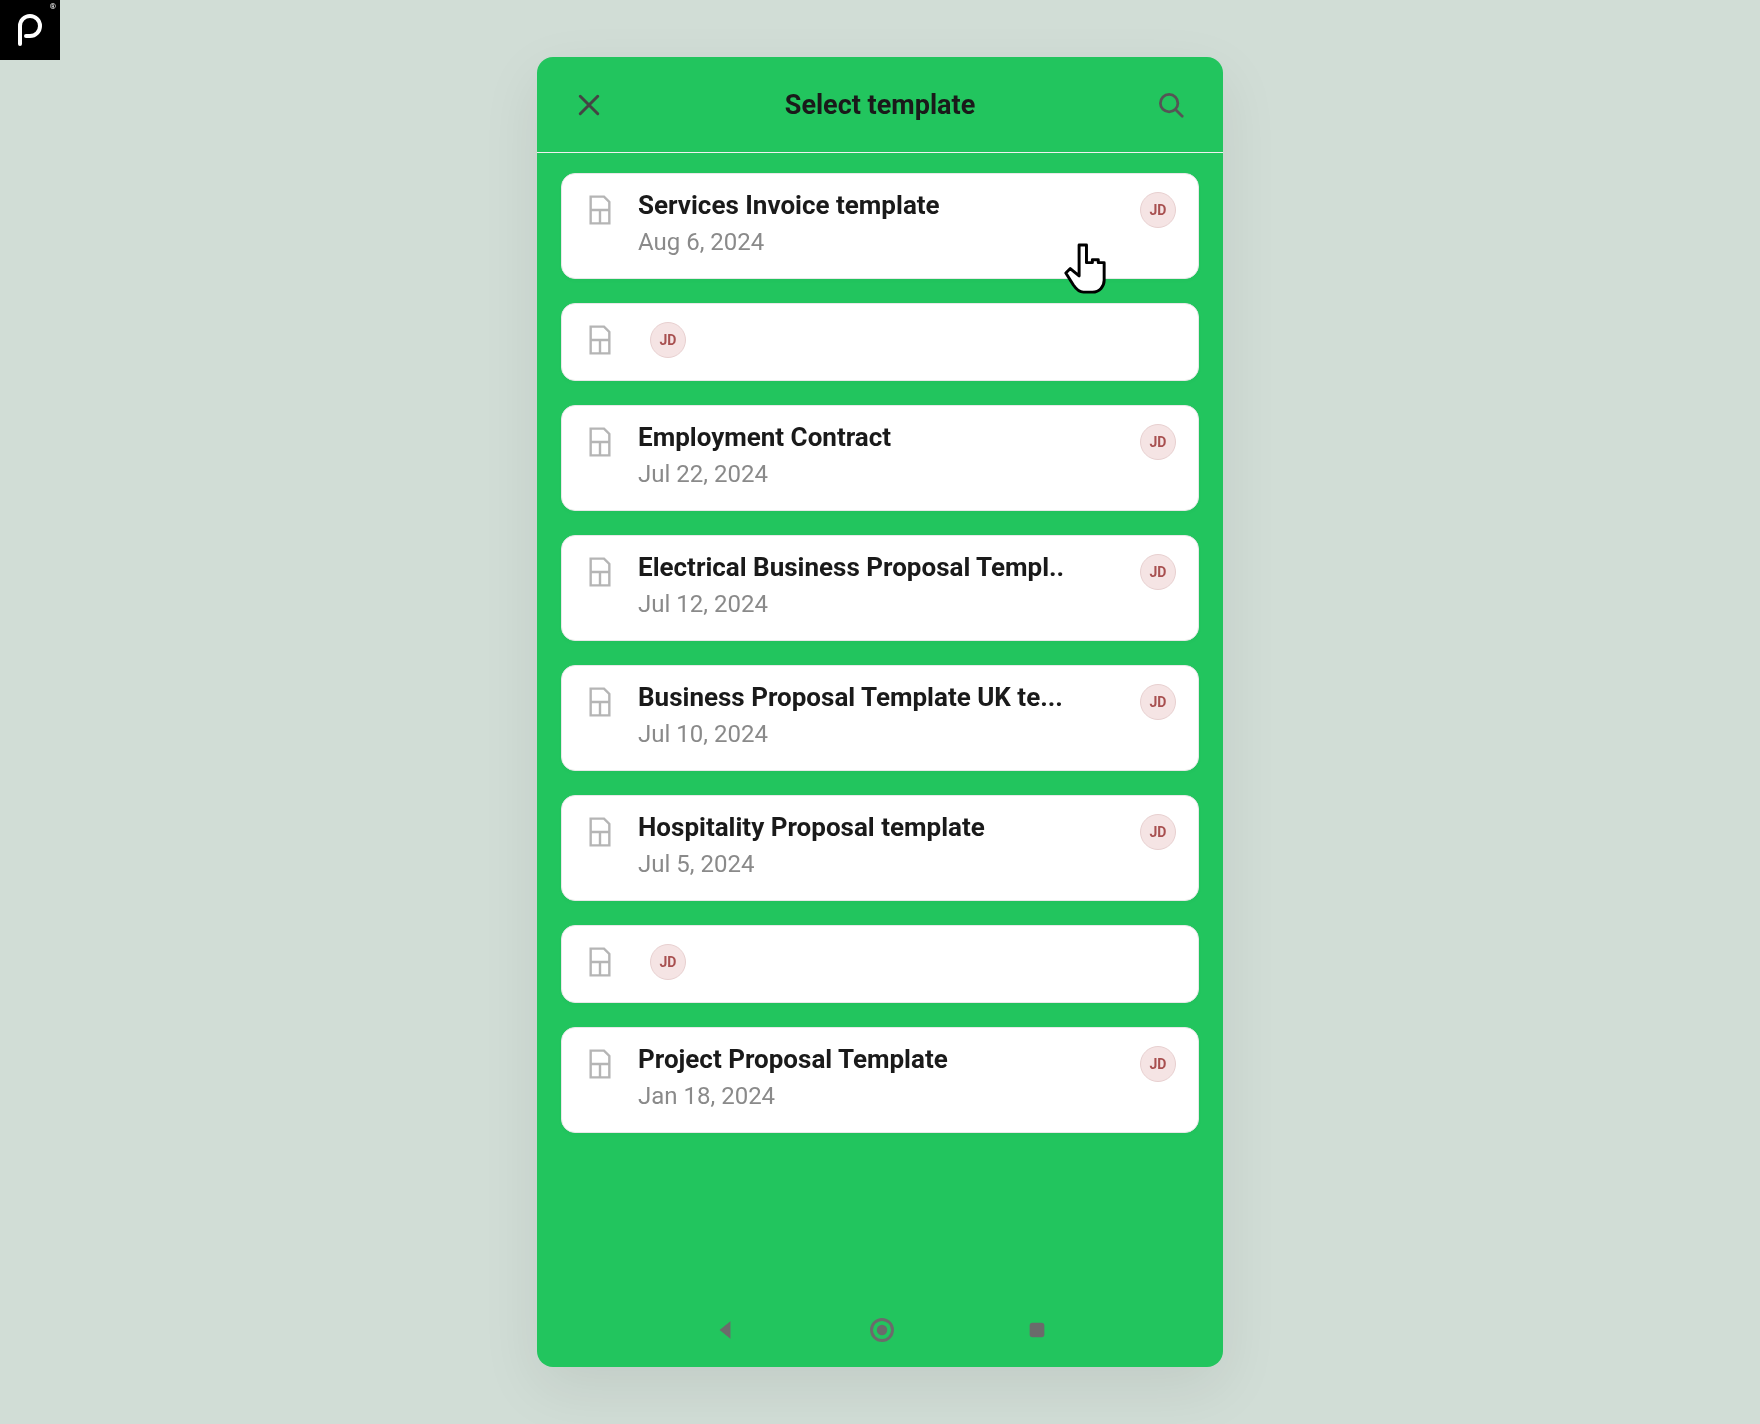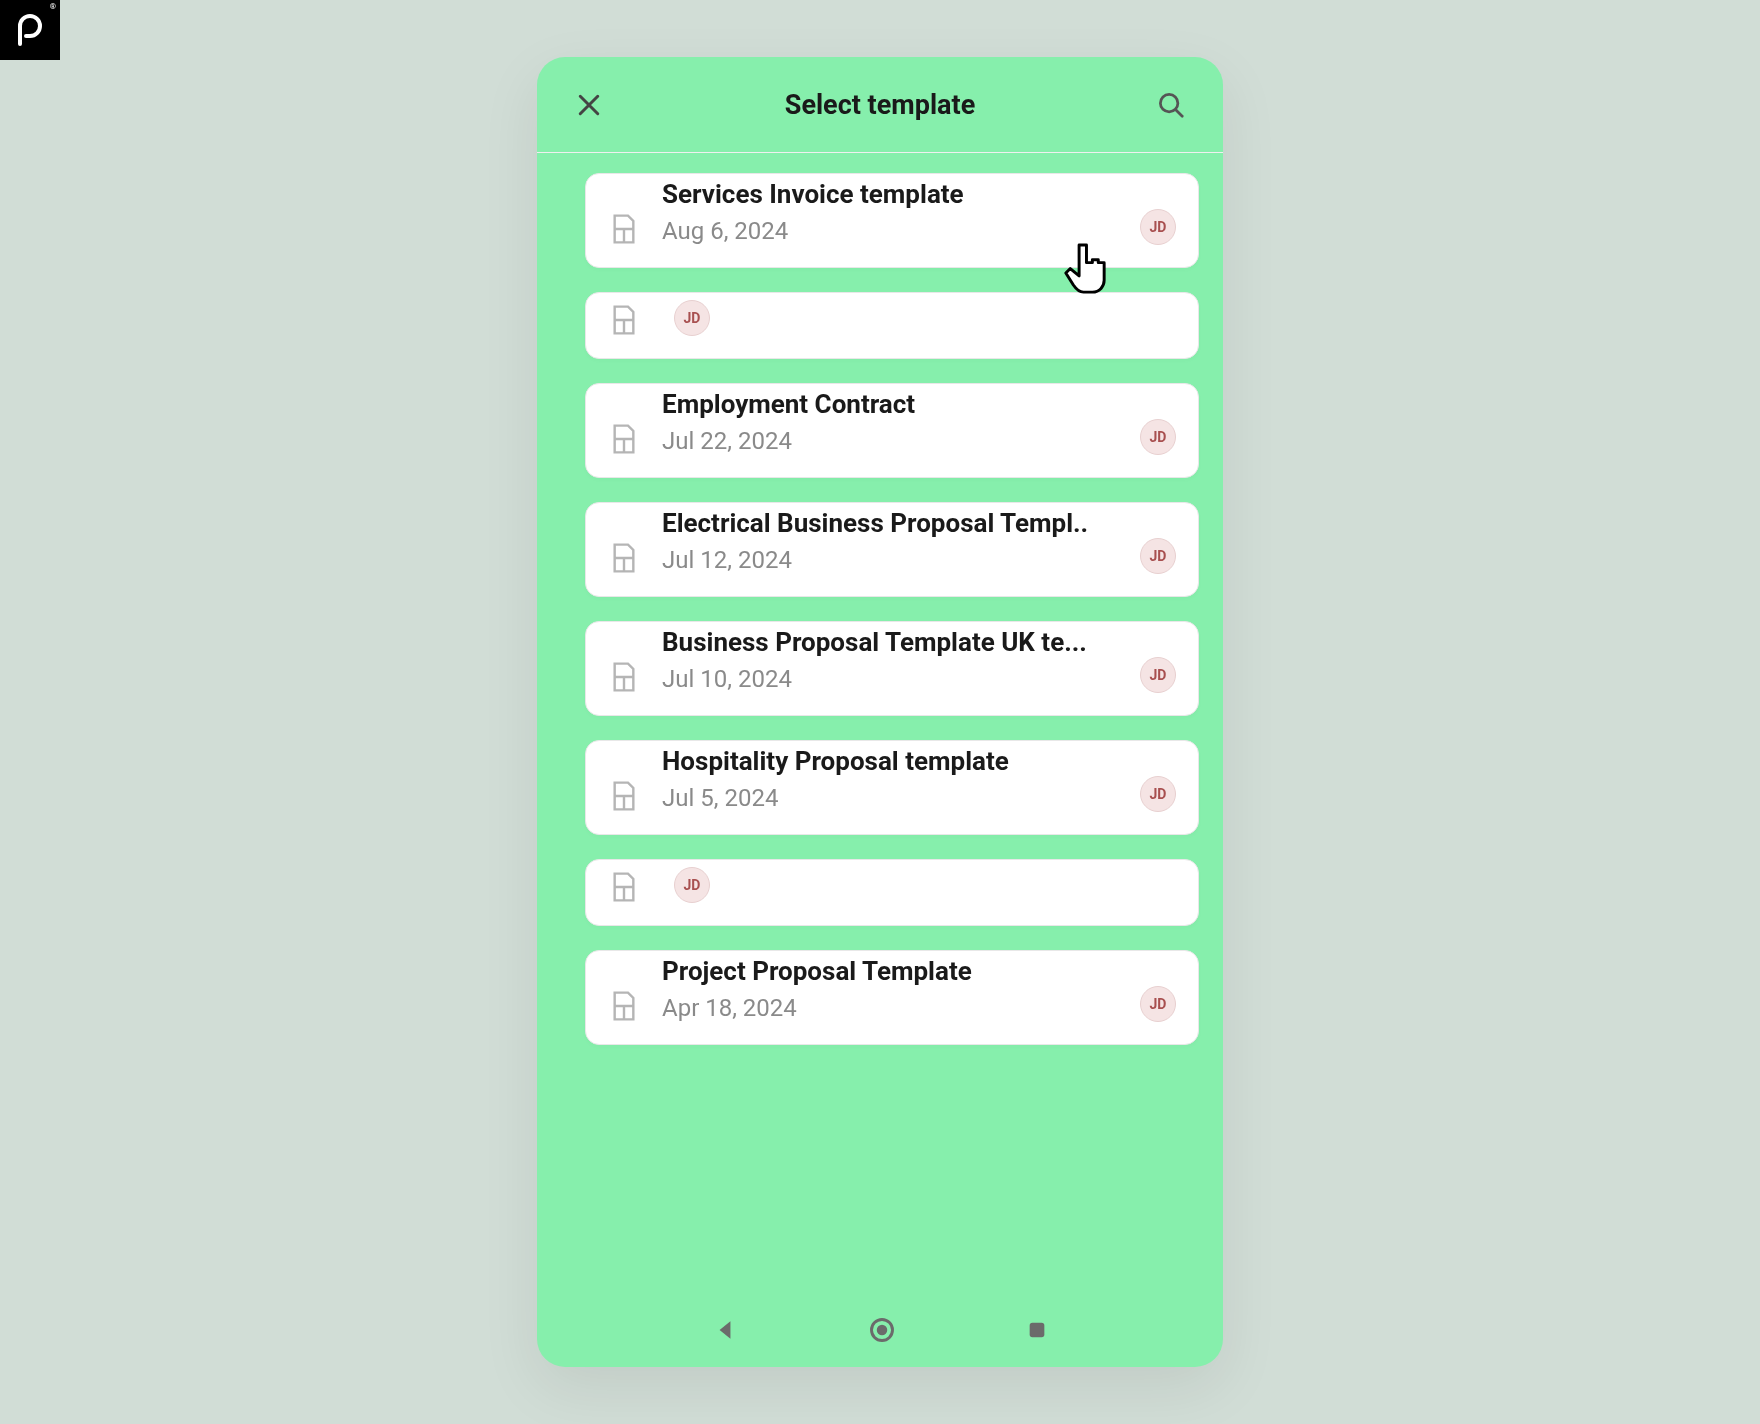--- a/index.html
+++ b/index.html
@@ -31,22 +31,22 @@
   color: #fff;
   font-size: 8px;
 }
 
 .phone {
   position: absolute;
   left: 537px;
   top: 57px;
   width: 686px;
   height: 1310px;
-  background: #86efac;
-  border-radius: 28px;
+  background: #22c55e;
+  border-radius: 16px;
   box-shadow: 0 20px 60px rgba(0,0,0,0.08);
   overflow: hidden;
   display: flex;
   flex-direction: column;
 }
 
 .header {
   height: 96px;
   border-bottom: 1px solid #f0f0f0;
   display: flex;
@@ -73,27 +73,26 @@
 
 .list {
   flex: 1;
   overflow: hidden;
   padding: 20px 24px 0;
 }
 .card {
   background: #fff;
   border: 1px solid #e8e8e8;
   border-radius: 14px;
-  padding: 5px 22px 22px 22px;
+  padding: 16px 22px 22px 22px;
   margin-bottom: 24px;
   display: flex;
-  align-items: flex-end;
+  align-items: flex-start;
   box-shadow: 0 2px 4px rgba(0,0,0,0.02);
   cursor: pointer;
-  margin-left: 24px;
 }
 .card.last-cut { margin-bottom: 0; }
 .doc-icon {
   width: 32px;
   height: 32px;
   margin-right: 22px;
   margin-top: 4px;
   flex-shrink: 0;
   color: #b5b5b5;
 }
@@ -274,21 +273,21 @@
 
     <div class="card last-cut">
       <div class="doc-icon">
         <svg viewBox="0 0 24 24" fill="none">
             <path d="M5 2h10l4 4v16H5V2z" stroke="currentColor" stroke-width="1.8"></path>
             <path d="M5 12h14M12 12v10" stroke="currentColor" stroke-width="1.8"></path>
           </svg>
       </div>
       <div class="card-body">
         <div class="card-title">Project Proposal Template</div>
-        <div class="card-date">Apr 18, 2024</div>
+        <div class="card-date">Jan 18, 2024</div>
       </div>
       <div class="avatar">JD</div>
     </div>
 
   </div>
 
   <div class="navbar">
     <div class="nav-icon">
       <svg width="26" height="26" viewBox="0 0 24 24">
         <path d="M17 4 L7 12 L17 20 Z" fill="currentColor"></path>

